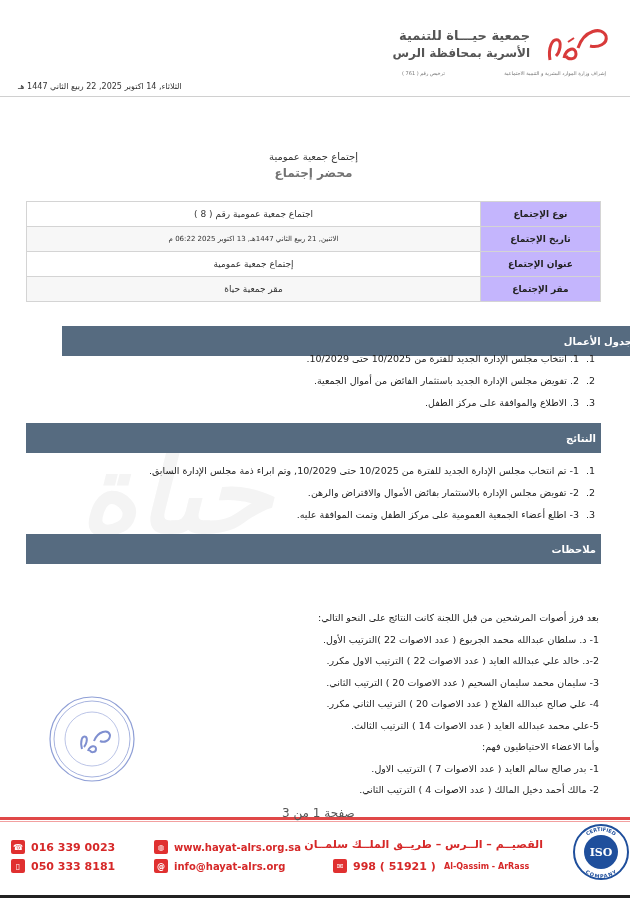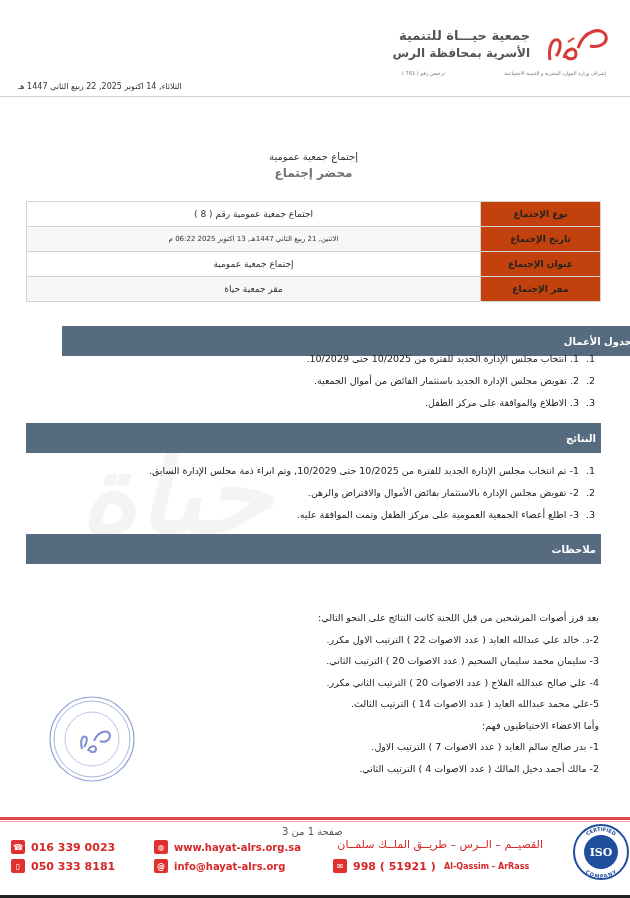--- a/index.html
+++ b/index.html
@@ -21,21 +21,21 @@
   
   .watermark { position: absolute; left: 80px; top: 430px; font-size: 110px; color: #f4f4f4; font-weight: bold; white-space: nowrap; pointer-events: none; z-index: 0; font-style: italic; }
 
   .content { position: absolute; left: 26px; width: 575px; top: 0; z-index: 1; }
 
   .sub-title { position: absolute; top: 151px; left: 0; width: 575px; text-align: center; font-size: 10px; color: #333; }
   .main-title { position: absolute; top: 166px; left: 0; width: 575px; text-align: center; font-size: 12px; font-weight: bold; color: #737373; }
 
   table.info { position: absolute; top: 201px; left: 0; width: 575px; border-collapse: collapse; font-size: 9px; }
   table.info td { border: 1px solid #d4d4d4; height: 25px; }
-  table.info td.lbl { width: 120px; background: #c2410c; font-weight: bold; text-align: center; color: #222; }
+  table.info td.lbl { width: 120px; background: #c4b5fd; font-weight: bold; text-align: center; color: #222; }
   table.info td.val { text-align: center; color: #333; }
   table.info tr:nth-child(even) td.val { background: #f7f7f7; }
   table.info td.small { font-size: 7px; }
 
   .section-bar { position: absolute; left: 0; width: 575px; height: 30px; background: #566b80; color: #fff; font-size: 10px; font-weight: bold; display: flex; align-items: center; padding-right: 5px; }
   .sb-agenda { top: 326px; margin-left: 36px; }
   .sb-results { top: 423px; padding-left: 24px; }
   .sb-notes { top: 534px; }
 
   ol.items { position: absolute; left: 0; width: 575px; list-style: none; font-size: 9.5px; color: #222; }
@@ -46,28 +46,28 @@
 
   .notes { position: absolute; top: 607px; left: 0; width: 575px; font-size: 9.5px; color: #222; padding-right: 2px; }
   .notes p { height: 21.5px; line-height: 21.5px; }
 
   
   .stamp { position: absolute; left: 48px; top: 695px; width: 88px; height: 88px; z-index: 1; }
 
   
   .ftr-line { position: absolute; left: 0; right: 0; top: 817px; height: 3px; background: #e04848; }
   .ftr-line2 { position: absolute; left: 0; right: 0; top: 821px; height: 1px; background: #f2a0a0; }
-  .page-num { position: absolute; left: 282px; top: 826px; font-size: 10px; color: #555; direction: rtl; }
+  .page-num { position: absolute; left: 282px; top: 806px; font-size: 12px; color: #555; direction: rtl; }
   .ftr-row { position: absolute; display: flex; align-items: center; font-weight: bold; color: #d62828; direction: ltr; white-space: nowrap; }
   .ftr-ico { width: 14px; height: 14px; border-radius: 2px; background: #e03030; color: #fff; font-size: 8px; display: inline-flex; align-items: center; justify-content: center; margin-right: 6px; }
   .f-phone { left: 11px; top: 840px; font-size: 11px; }
   .f-mobile { left: 11px; top: 859px; font-size: 11px; }
   .f-web { left: 154px; top: 840px; font-size: 10px; }
   .f-mail { left: 154px; top: 859px; font-size: 10px; }
-  .f-addr-ar { position: absolute; right: 87px; top: 838px; font-size: 11px; font-weight: normal; color: #d62828; direction: rtl; white-space: nowrap; }
+  .f-addr-ar { position: absolute; right: 87px; top: 838px; font-size: 11px; font-weight: bold; color: #d62828; direction: rtl; white-space: nowrap; }
   .f-pobox { left: 333px; top: 859px; font-size: 11px; }
   .f-addr-en { position: absolute; left: 444px; top: 862px; font-size: 8px; font-weight: bold; color: #d62828; white-space: nowrap; direction: ltr; }
   .iso { position: absolute; left: 572px; top: 823px; width: 58px; height: 58px; }
   .ftr-bottom { position: absolute; left: 0; right: 0; top: 895px; height: 3px; background: #222; }
 </style>
 </head>
 <body>
 
 <div class="page">
 
@@ -142,20 +142,21 @@
         </li>
       <li>
           <span class="num">3.</span>
           <span>3- اطلع أعضاء الجمعية العمومية على مركز الطفل وتمت الموافقة عليه.</span>
         </li>
     </ol>
 
     <div class="section-bar sb-notes">ملاحظات</div>
     <div class="notes">
       <p>بعد فرز أصوات المرشحين من قبل اللجنة كانت النتائج على النحو التالي:</p>
+      <p>1- د. سلطان عبدالله محمد الجربوع ( عدد الاصوات 22 )الترتيب الأول.</p>
       <p>2-د. خالد علي عبدالله العايد ( عدد الاصوات 22 ) الترتيب الاول مكرر.</p>
       <p>3- سليمان محمد سليمان السحيم ( عدد الاصوات 20 ) الترتيب الثاني.</p>
       <p>4- علي صالح عبدالله الفلاج ( عدد الاصوات 20 ) الترتيب الثاني مكرر.</p>
       <p>5-علي محمد عبدالله العايد ( عدد الاصوات 14 ) الترتيب الثالث.</p>
       <p>وأما الاعضاء الاحتياطيون فهم:</p>
       <p>1- بدر صالح سالم العايد ( عدد الاصوات 7 ) الترتيب الاول.</p>
       <p>2- مالك أحمد دخيل المالك ( عدد الاصوات 4 ) الترتيب الثاني.</p>
     </div>
   </div>
 

